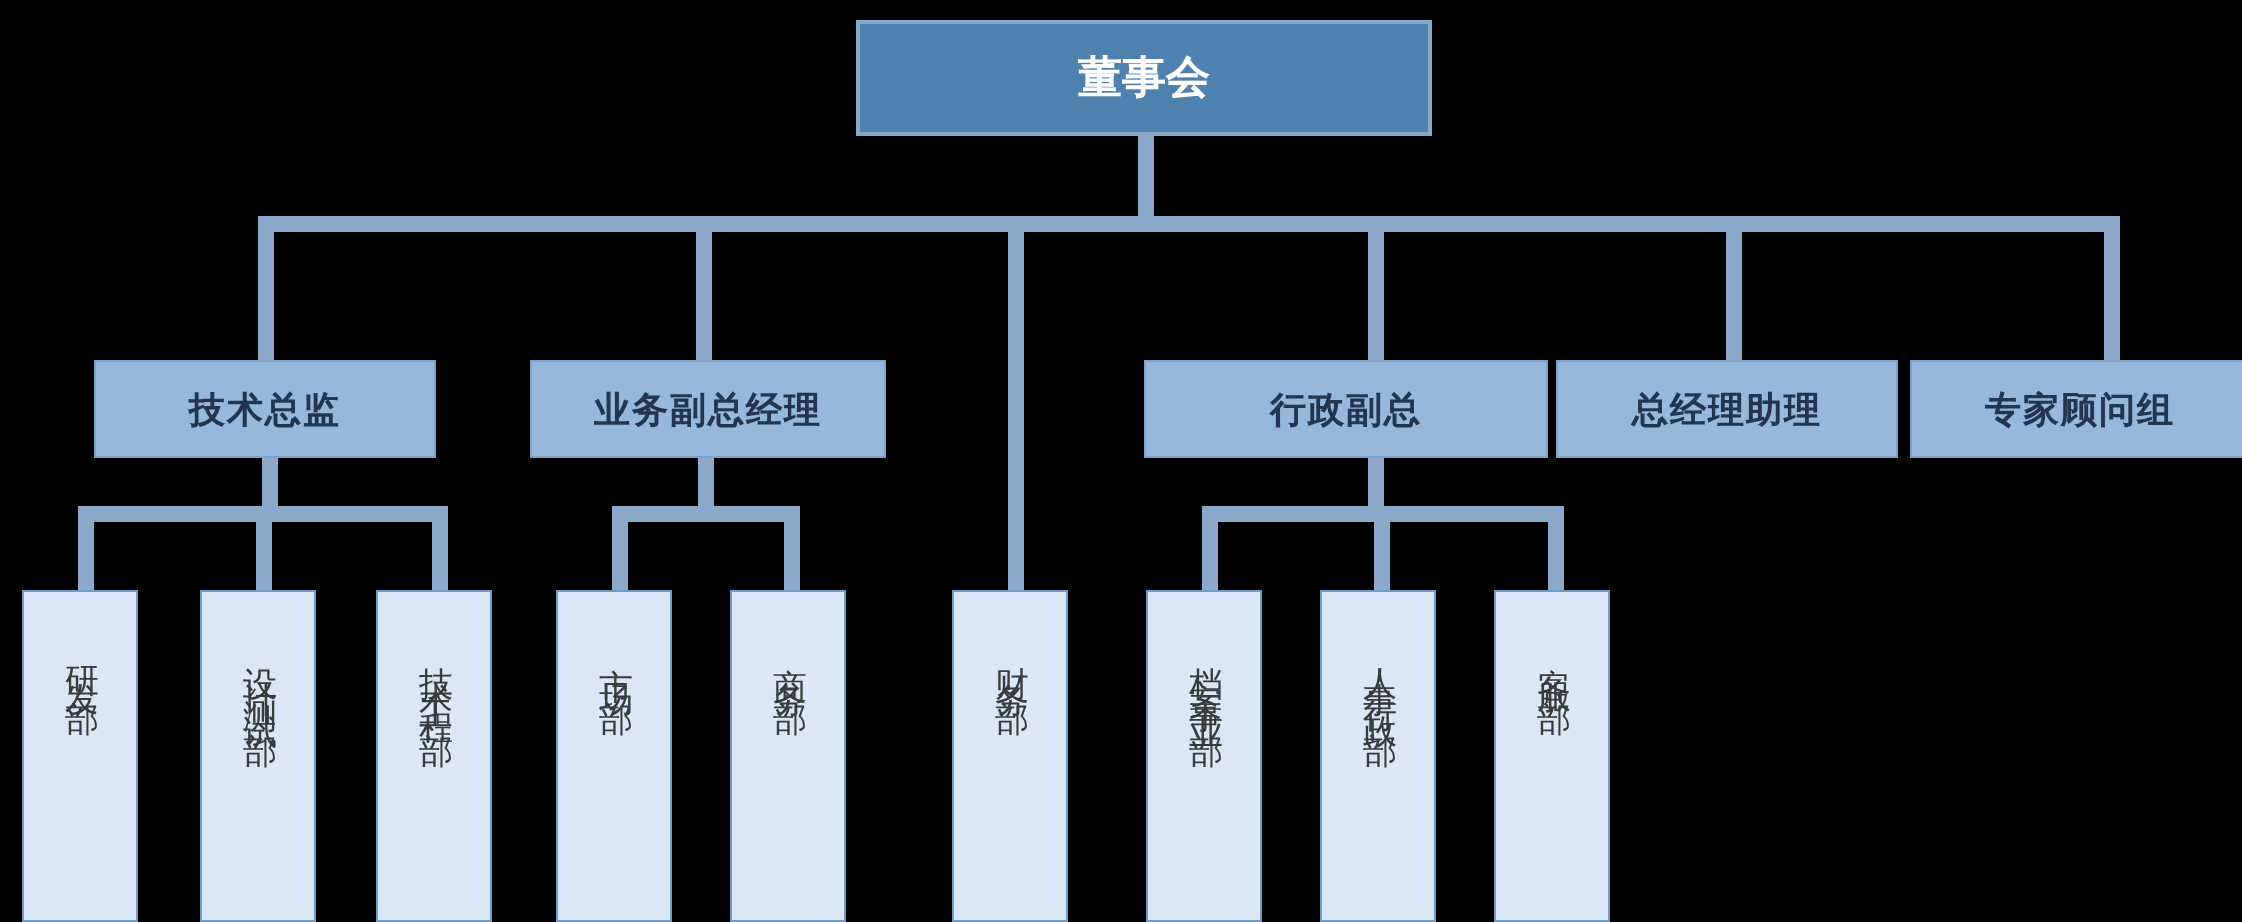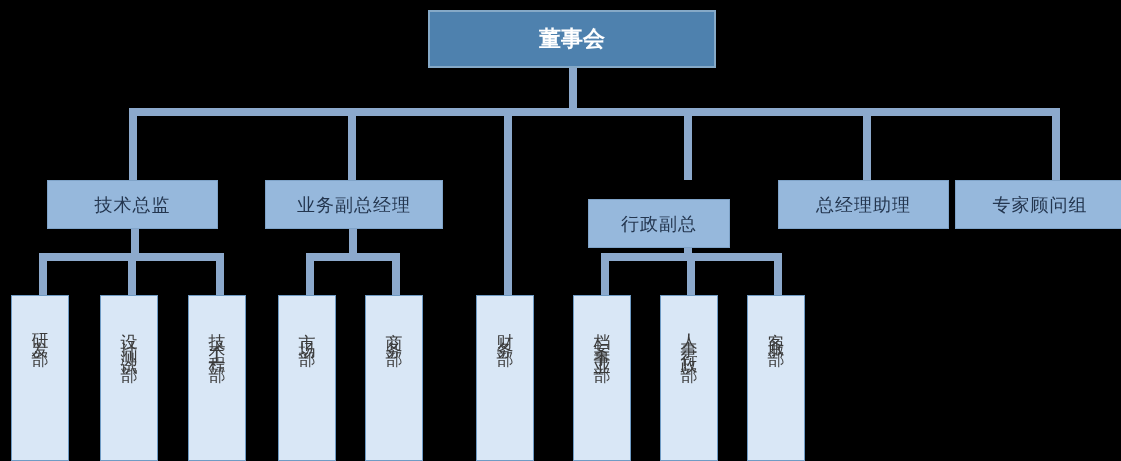--- a/index.html
+++ b/index.html
@@ -19,21 +19,21 @@
   .canvas{position:relative;width:1121px;height:461px;background:var(--background);}
   .node{position:absolute;display:flex;align-items:center;justify-content:center;}
   .root-node{
     left:420px;top:2px;width:288px;height:58px;
     background:var(--root-fill);border:2px solid var(--root-border);
     color:var(--root-text);font-size:22px;font-weight:bold;
   }
   .l2-node{
     top:172px;height:49px;
     background:var(--level2-fill);border:1px solid var(--level2-border);
-    color:var(--level2-text);font-size:18px;font-weight:normal;
+    color:var(--level2-text);font-size:18px;font-weight:bold;
     letter-spacing:1px;
   }
   .l3-node{
     top:287px;width:58px;height:166px;
     background:var(--level3-fill);border:1px solid var(--level3-border);
     align-items:flex-start;padding-top:20px;
   }
   .l3-node .vtext{
     writing-mode:vertical-rl;text-orientation:upright;
     color:var(--level3-text);font-size:17px;letter-spacing:8px;line-height:1;
@@ -76,21 +76,21 @@
   <div class="node root-node">
     <span>董事会</span>
   </div>
 
   <div class="node l2-node" style="left:39px;width:171px;">
     <span>技术总监</span>
   </div>
   <div class="node l2-node" style="left:257px;width:178px;">
     <span>业务副总经理</span>
   </div>
-  <div class="node l2-node" style="left:580px;width:142px;margin-top:19px;">
+  <div class="node l2-node" style="left:564px;width:202px;">
     <span>行政副总</span>
   </div>
   <div class="node l2-node" style="left:770px;width:171px;">
     <span>总经理助理</span>
   </div>
   <div class="node l2-node" style="left:947px;width:170px;">
     <span>专家顾问组</span>
   </div>
 
   <div class="node l3-node" style="left:3px;">

